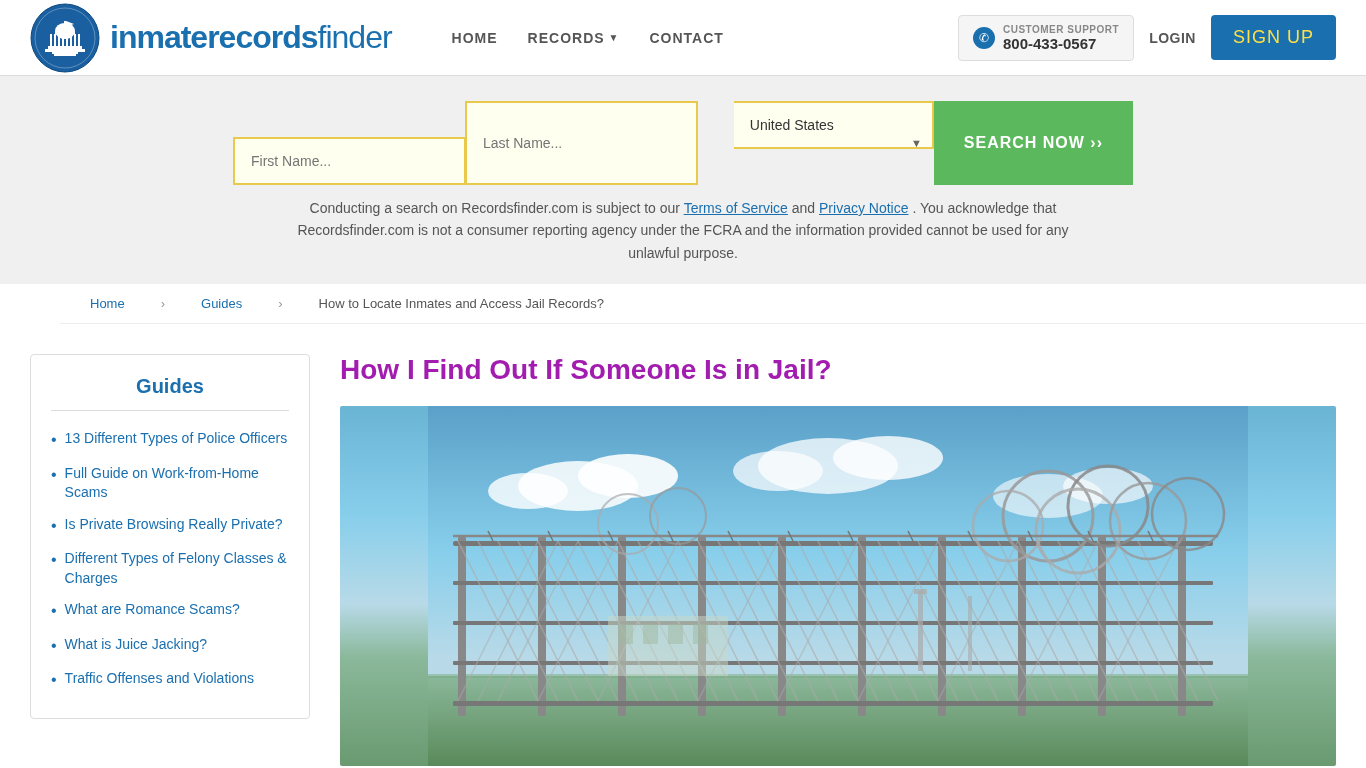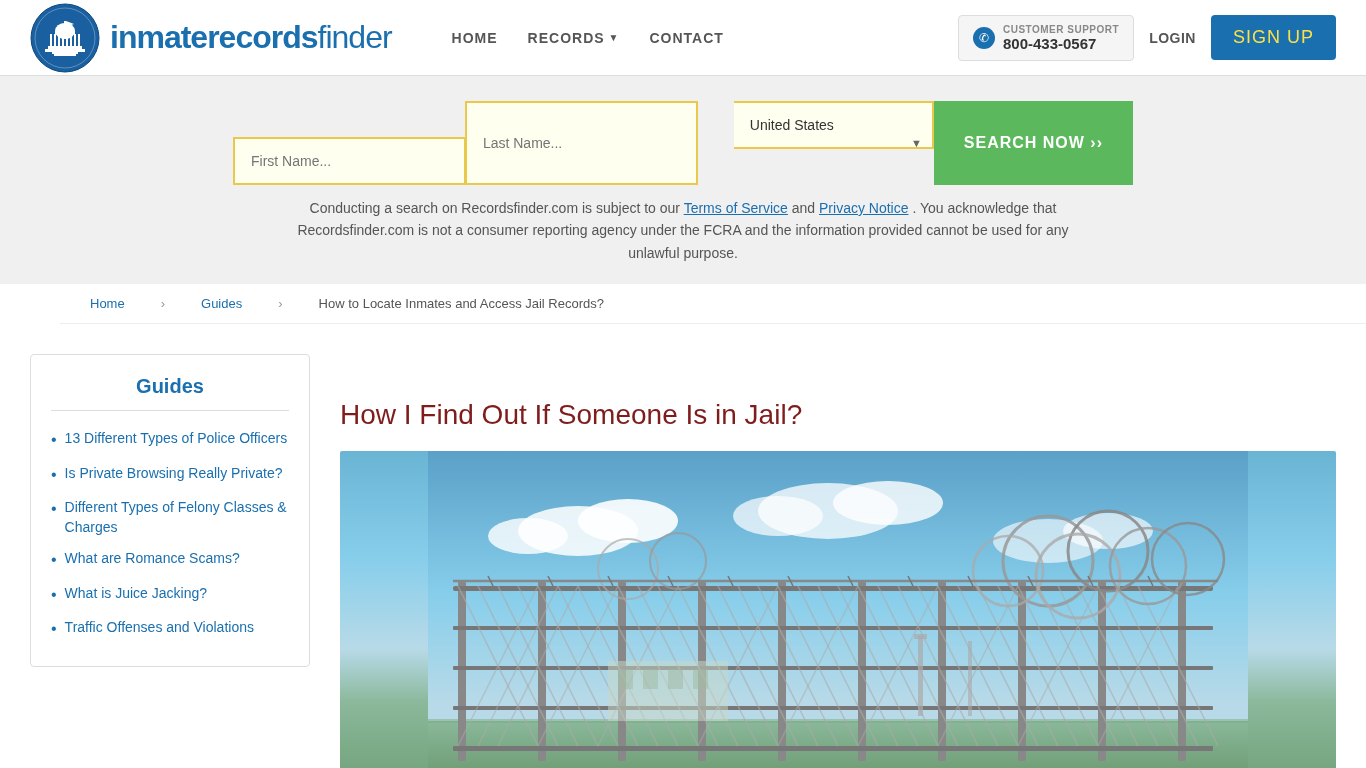--- a/index.html
+++ b/index.html
@@ -261,24 +261,23 @@
       text-decoration: none;
       line-height: 1.4;
     }
 
     
     .article-area {
       flex: 1;
     }
     .article-title {
       font-size: 28px;
-      font-weight: 400;
-      color: #7f1d1d;
+      font-weight: 700;
+      color: #a21caf;
       margin-bottom: 20px;
-      margin-top: 45px;
     }
     .article-image {
       width: 100%;
       height: 360px;
       background: linear-gradient(
         180deg,
         #6ab4d4 0%,
         #87ceeb 30%,
         #b8dae8 55%,
         #8ab89a 70%,
@@ -384,20 +383,23 @@
   <span>How to Locate Inmates and Access Jail Records?</span>
 </nav>
 
 <div class="main-content">
 
   <aside class="sidebar">
     <h2 class="sidebar-title">Guides</h2>
     <ul class="sidebar-list">
       <li>
         <a href="#">13 Different Types of Police Officers</a>
+      </li>
+      <li>
+        <a href="#">Full Guide on Work-from-Home Scams</a>
       </li>
       <li>
         <a href="#">Is Private Browsing Really Private?</a>
       </li>
       <li>
         <a href="#">Different Types of Felony Classes &amp; Charges</a>
       </li>
       <li>
         <a href="#">What are Romance Scams?</a>
       </li>

